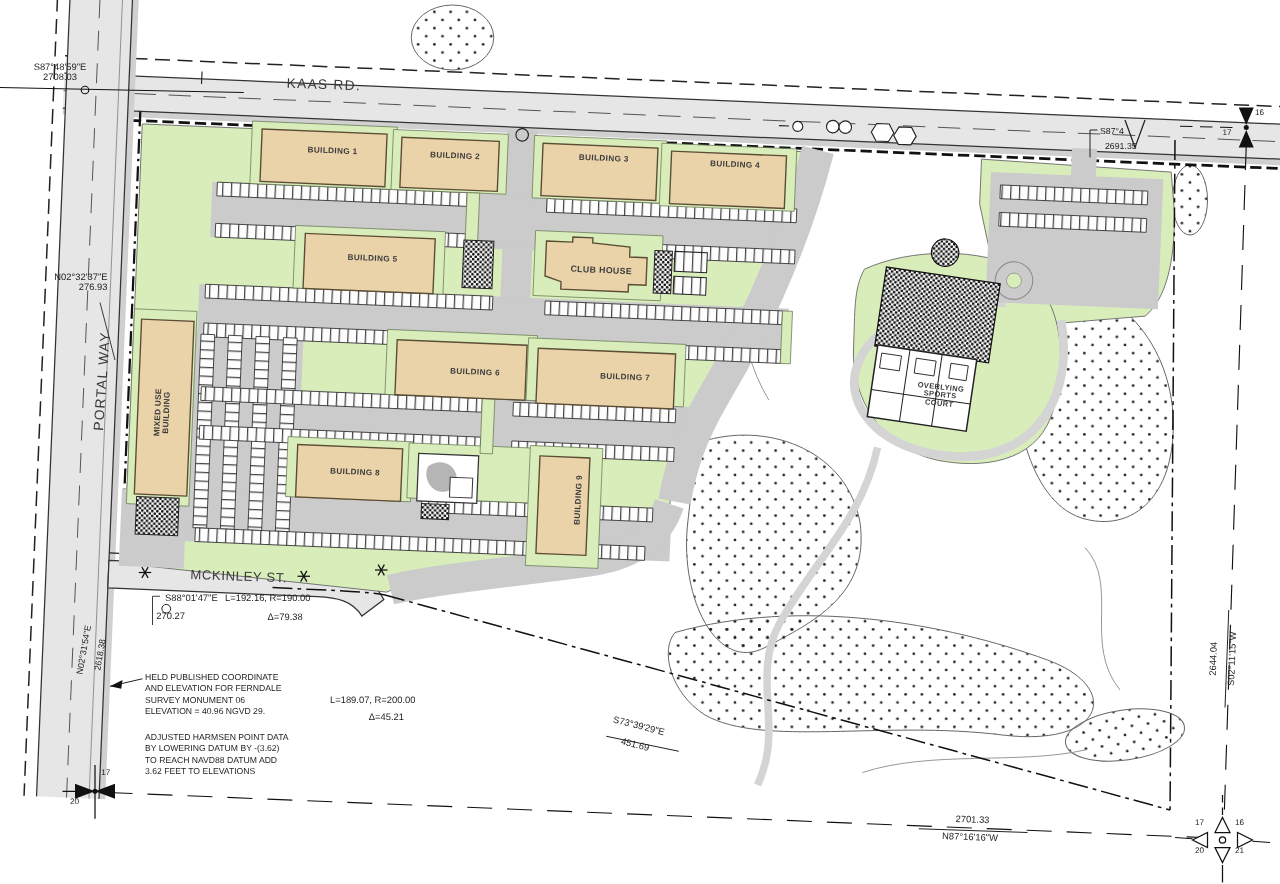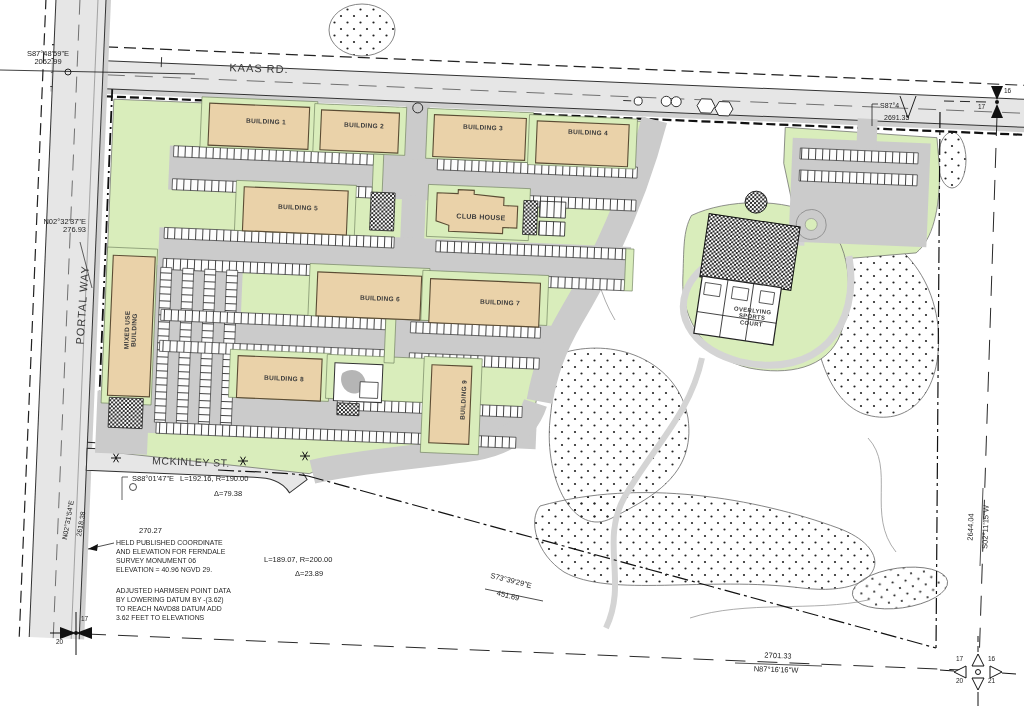--- a/index.html
+++ b/index.html
@@ -289,36 +289,36 @@
   <div class="bld">BUILDING</div>
 </div>
 <div class="lbl ctr stack" style="left:752px;top:317px;transform:translate(-50%,-50%) rotate(6deg);">
   <div class="bld" style="font-size:6px;">OVERLYING</div>
   <div class="bld" style="font-size:6px;">SPORTS</div>
   <div class="bld" style="font-size:6px;">COURT</div>
 </div>
 
 <div class="lbl stack" style="left:8px;top:50px;width:80px;">
   <div class="surv">S87°48'59"E</div>
-  <div class="surv">2052.99</div>
+  <div class="surv">2708.03</div>
 </div>
 <div class="lbl" style="left:16px;top:218px;width:70px;text-align:right;">
   <div class="surv">N02°32'37"E</div>
   <div class="surv">276.93</div>
 </div>
 <div class="lbl surv ctr" style="left:68px;top:520px;font-size:7px;transform:translate(-50%,-50%) rotate(-80deg);">N02°31'54"E</div>
 <div class="lbl surv ctr" style="left:81px;top:524px;font-size:7px;transform:translate(-50%,-50%) rotate(-80deg);">2618.38</div>
 
 <div class="lbl surv" style="left:132px;top:475px;">S88°01'47"E</div>
 <div class="lbl surv" style="left:180px;top:475px;">L=192.16, R=190.00</div>
-<div class="lbl surv" style="left:139px;top:489px;margin-top:38px;">270.27</div>
+<div class="lbl surv" style="left:125px;top:489px;">270.27</div>
 <div class="lbl surv" style="left:214px;top:490px;">Δ=79.38</div>
 
 <div class="lbl surv" style="left:264px;top:556px;">L=189.07, R=200.00</div>
-<div class="lbl surv" style="left:295px;top:570px;">Δ=23.89</div>
+<div class="lbl surv" style="left:295px;top:570px;">Δ=45.21</div>
 
 <div class="lbl surv ctr" style="left:511px;top:581px;transform:translate(-50%,-50%) rotate(14.5deg);">S73°39'29"E</div>
 <div class="lbl surv ctr" style="left:508px;top:596px;transform:translate(-50%,-50%) rotate(14.5deg);">451.69</div>
 
 <div class="lbl surv ctr" style="left:778px;top:656px;transform:translate(-50%,-50%) rotate(2deg);">2701.33</div>
 <div class="lbl surv ctr" style="left:776px;top:670px;transform:translate(-50%,-50%) rotate(2deg);">N87°16'16"W</div>
 
 <div class="lbl surv ctr" style="left:971px;top:527px;transform:translate(-50%,-50%) rotate(-88deg);">2644.04</div>
 <div class="lbl surv ctr" style="left:986px;top:527px;transform:translate(-50%,-50%) rotate(-88deg);">S02°11'15"W</div>
 

